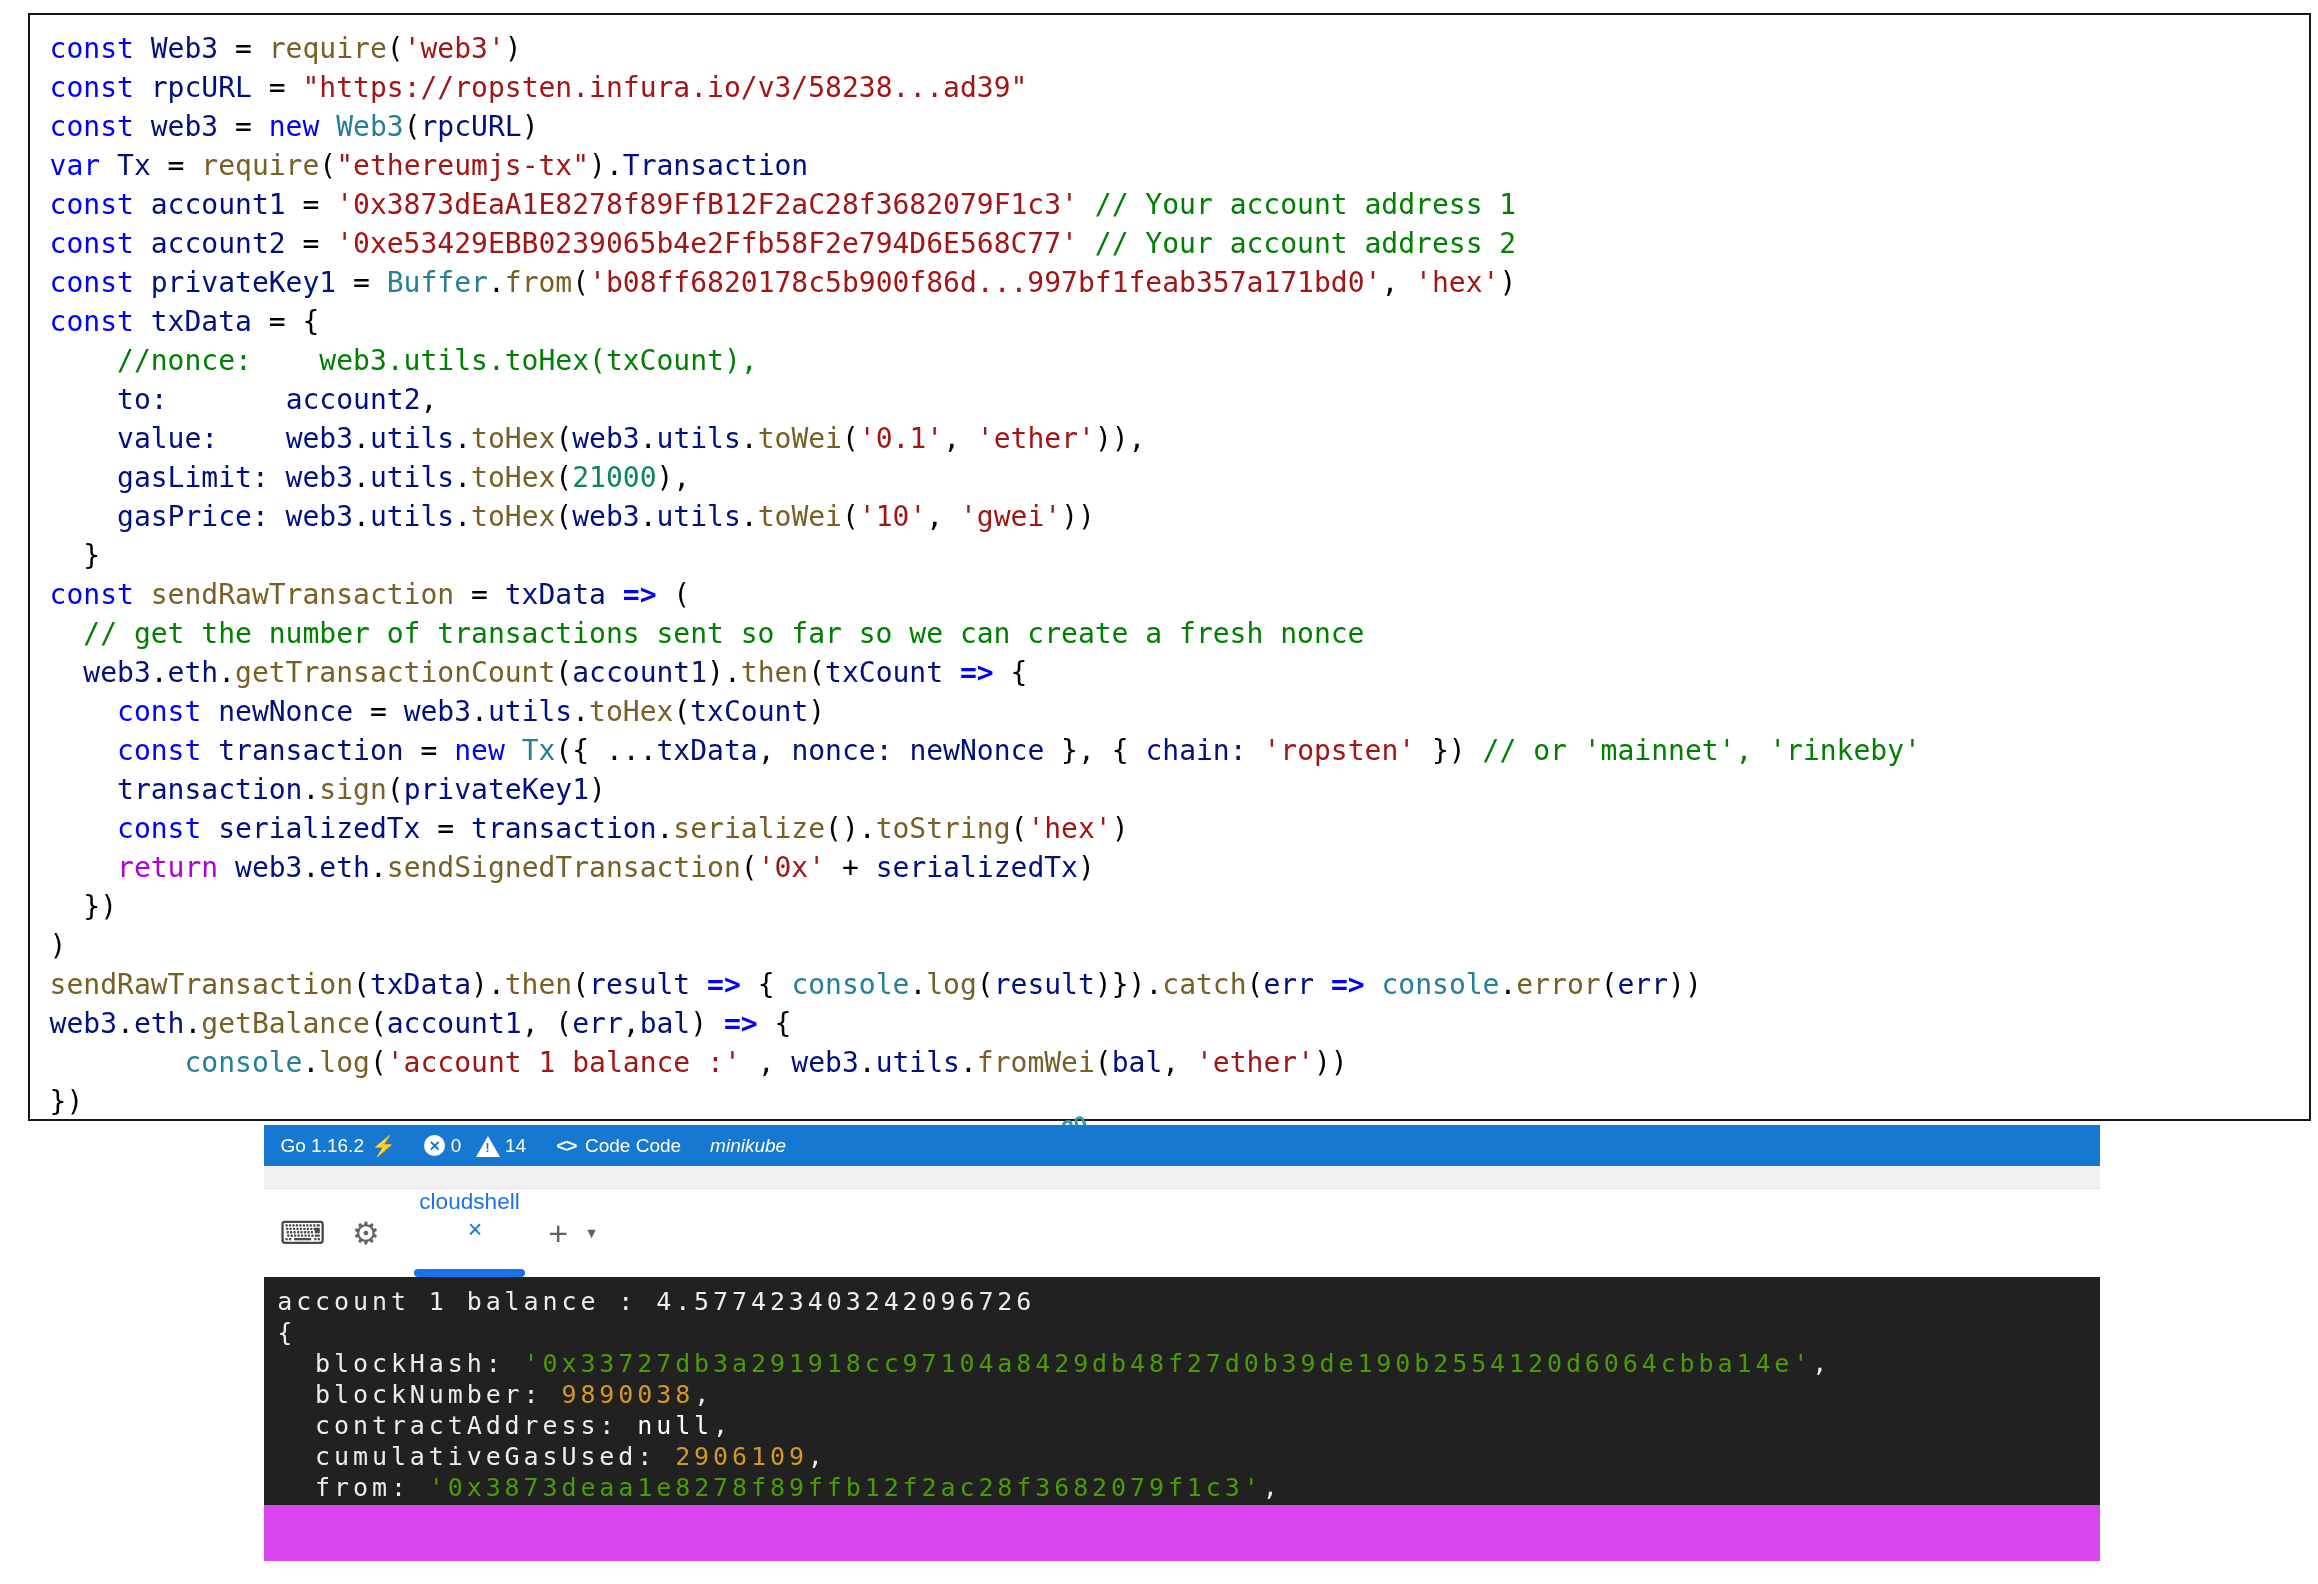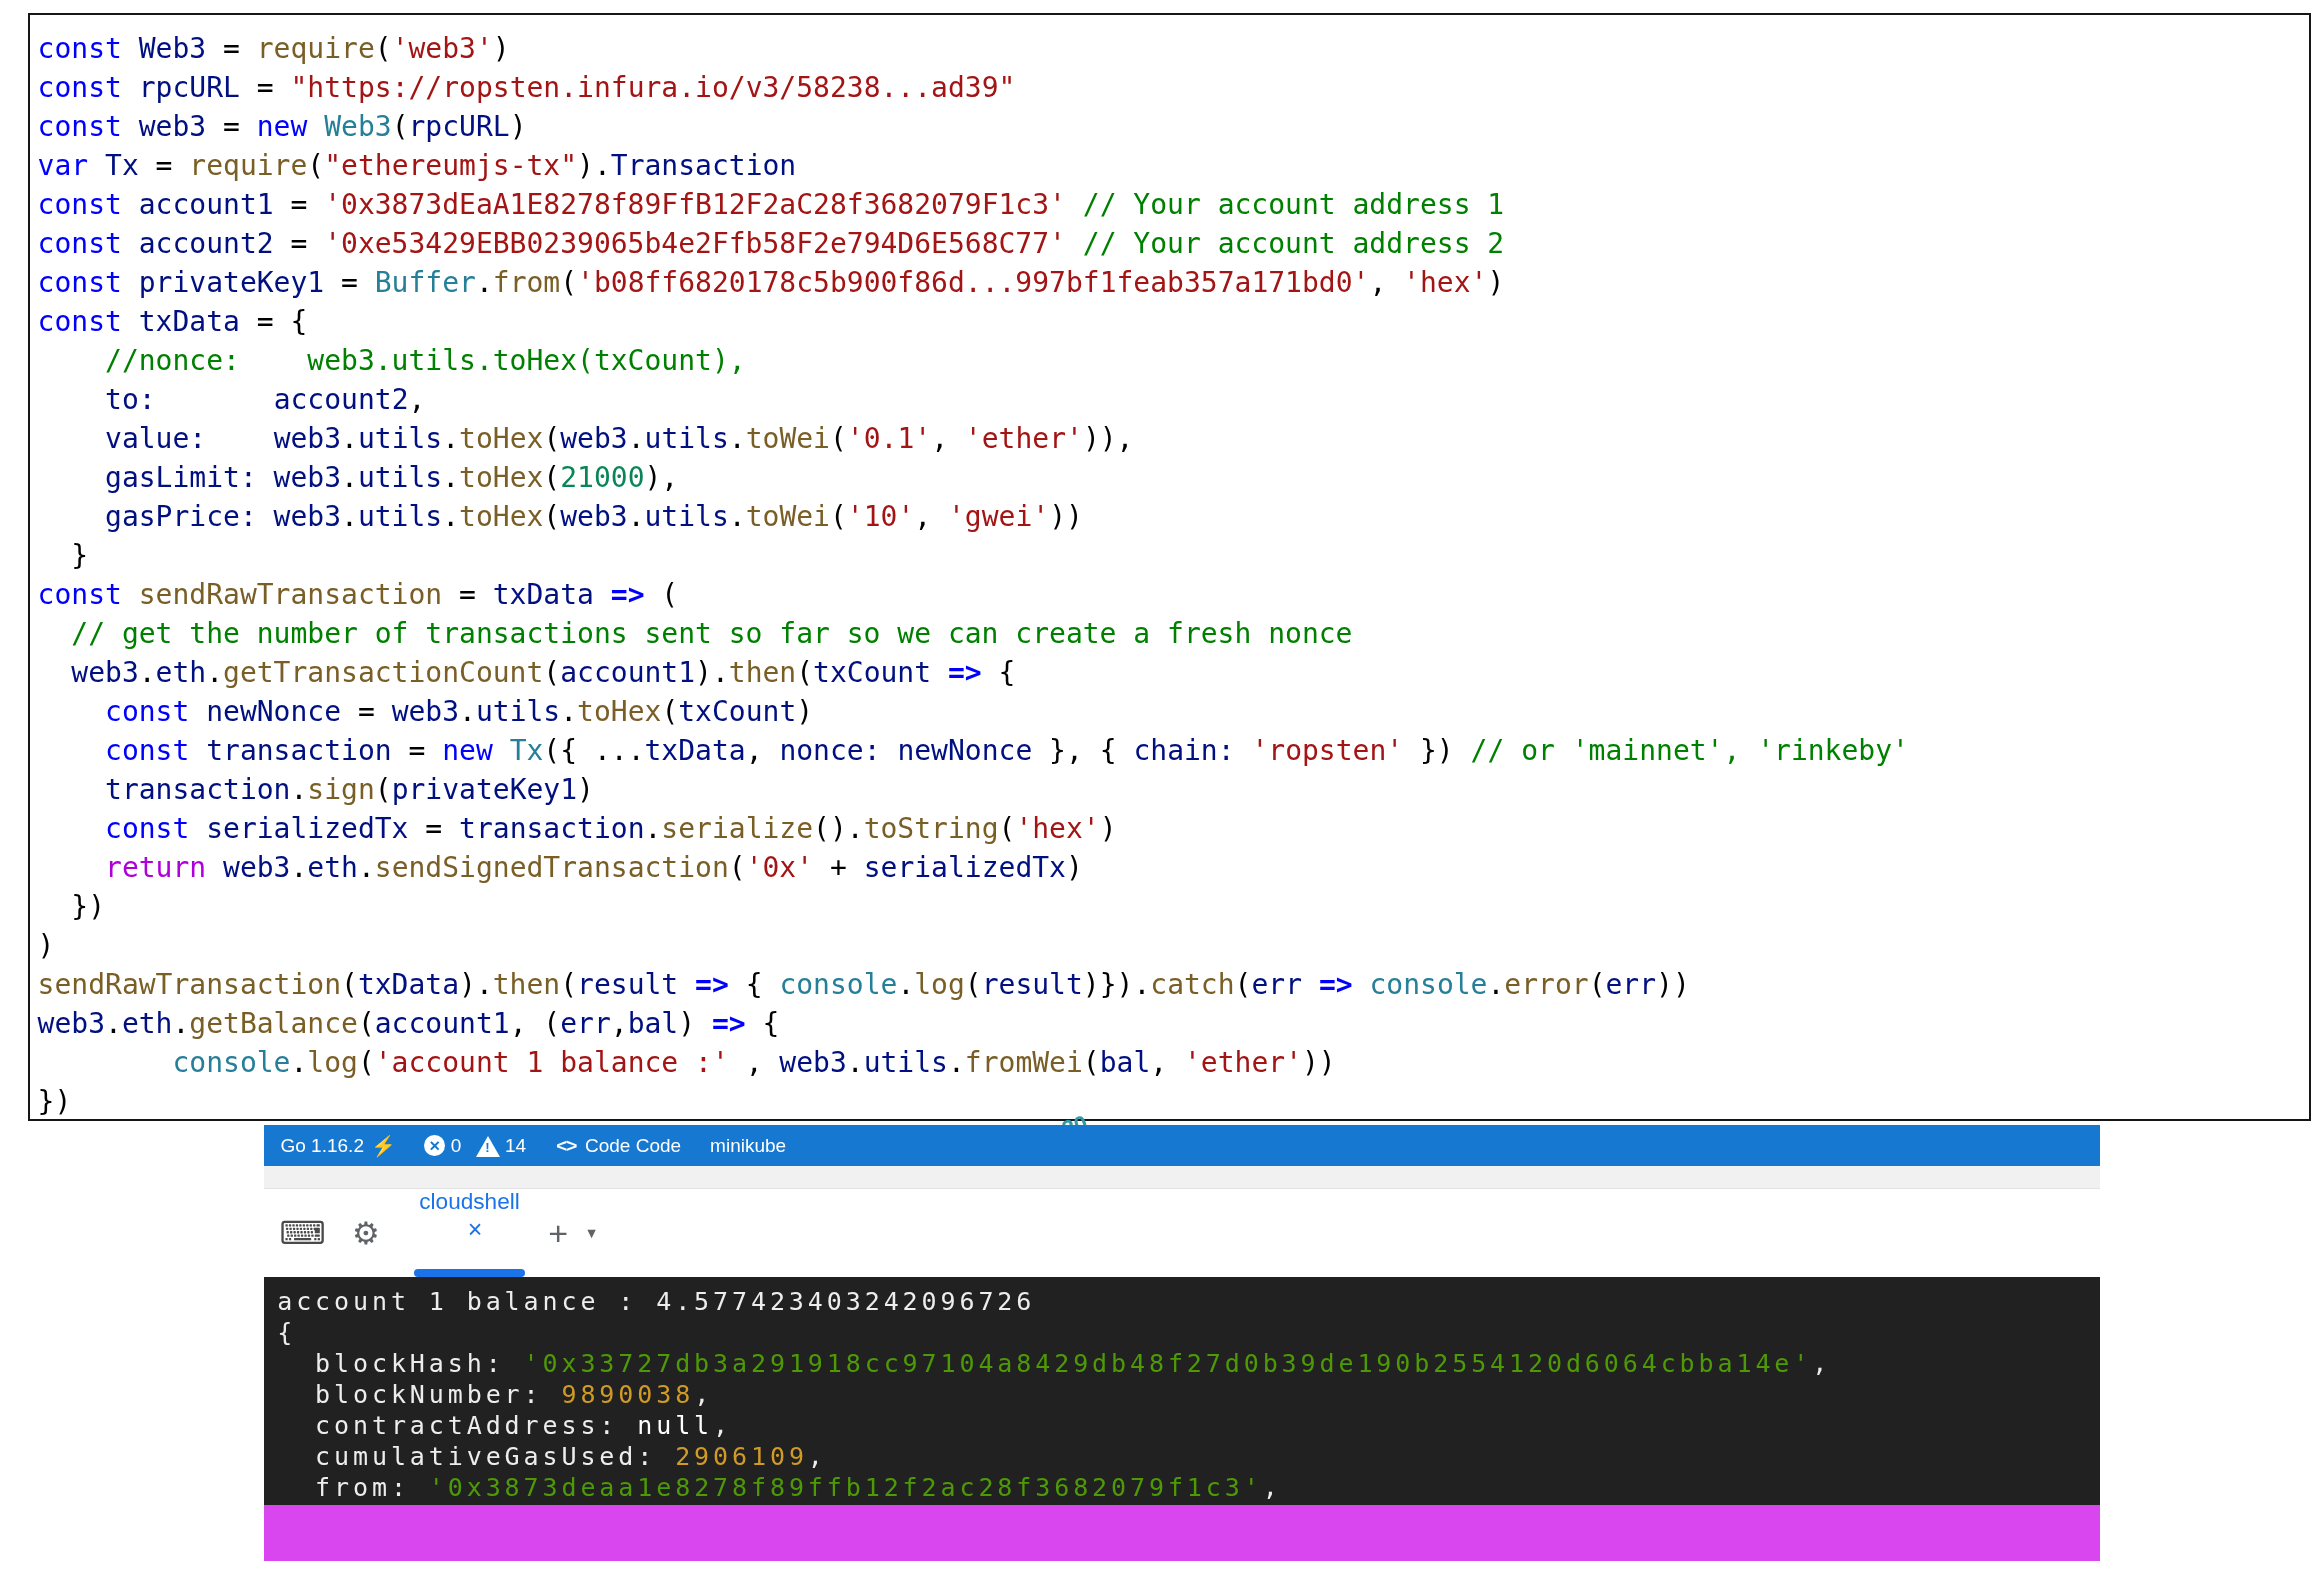--- a/index.html
+++ b/index.html
@@ -2,21 +2,21 @@
 <html style="--c-kw: #0000FF; --c-var: #001080; --c-fn: #795E26; --c-cls: #267F99; --c-str: #A31515; --c-num: #098658; --c-com: #008000; --c-ret: #AF00DB; --c-arr: #0000FF; --c-statusbar_bg: #1778D2; --c-tab_accent: #1A73E8; --c-terminal_bg: #212121; --c-term_pl: #EDEDED; --c-term_str: #4E9A06; --c-term_num: #D09A26;font-size:8.8px"><head>
 <meta charset="utf-8">
 <style>
   html,body{margin:0;padding:0;}
   body{width:2319px;height:1585px;position:relative;overflow:hidden;background:#ffffff;
        font-family:"Liberation Sans",sans-serif;}
 
   
   .code-box{position:absolute;left:27.6px;top:13.2px;width:2283px;height:1108px;
             border:2.8px solid #161616;background:#ffffff;box-sizing:border-box;}
-  .code{position:absolute;left:8px;top:14.3px;
+  .code{position:absolute;left:20px;top:14.3px;
         font-family:"DejaVu Sans Mono",monospace;font-size:28px;line-height:39px;
         white-space:pre;color:#000;}
   .code .line{height:39px;}
   .tk-kw{color:var(--c-kw);}
   .tk-var{color:var(--c-var);}
   .tk-fn{color:var(--c-fn);}
   .tk-cls{color:var(--c-cls);}
   .tk-str{color:var(--c-str);}
   .tk-num{color:var(--c-num);}
   .tk-com{color:var(--c-com);}
@@ -42,21 +42,21 @@
   .sb-errnum{margin-left:5.5px;}
   .sb-warnico{margin-left:14.3px;position:relative;width:24px;height:22px;}
   .sb-warnico .tri{position:absolute;left:0;top:1.1px;width:0;height:0;
                    border-left:12px solid transparent;border-right:12px solid transparent;
                    border-bottom:21px solid #ffffff;}
   .sb-warnico .bang{position:absolute;left:0;top:5.5px;width:24px;text-align:center;
                     color:var(--c-statusbar_bg);font-size:13.2px;font-weight:bold;}
   .sb-warnnum{margin-left:5.5px;}
   .sb-codeico{margin-left:30px;font-weight:bold;letter-spacing:-1.1px;font-size:19px;}
   .sb-cloudcode{margin-left:8.8px;}
-  .sb-minikube{margin-left:29px;}
+  .sb-minikube{margin-left:29px;font-style:italic;}
 
   .strip{height:23px;background:#f1f1f1;border-bottom:0.6px solid #e3e3e3;box-sizing:border-box;}
 
   .tabbar{height:88px;background:#ffffff;display:flex;align-items:center;padding-left:15.4px;}
   .kbd-ico{font-size:32px;color:#4a4a4a;margin-right:26.4px;}
   .gear-ico{font-size:31px;color:#5f6368;margin-right:34px;}
   .tab{position:relative;height:100%;display:flex;align-items:center;padding:0 5.5px;flex-direction:column;}
   .tab-label{font-size:22.6px;font-weight:500;color:var(--c-tab_accent);}
   .tab-close{font-size:25px;color:var(--c-tab_accent);margin-left:11px;}
   .tab-underline{position:absolute;left:0;right:0;bottom:0;height:7.7px;border-radius:4.4px;

